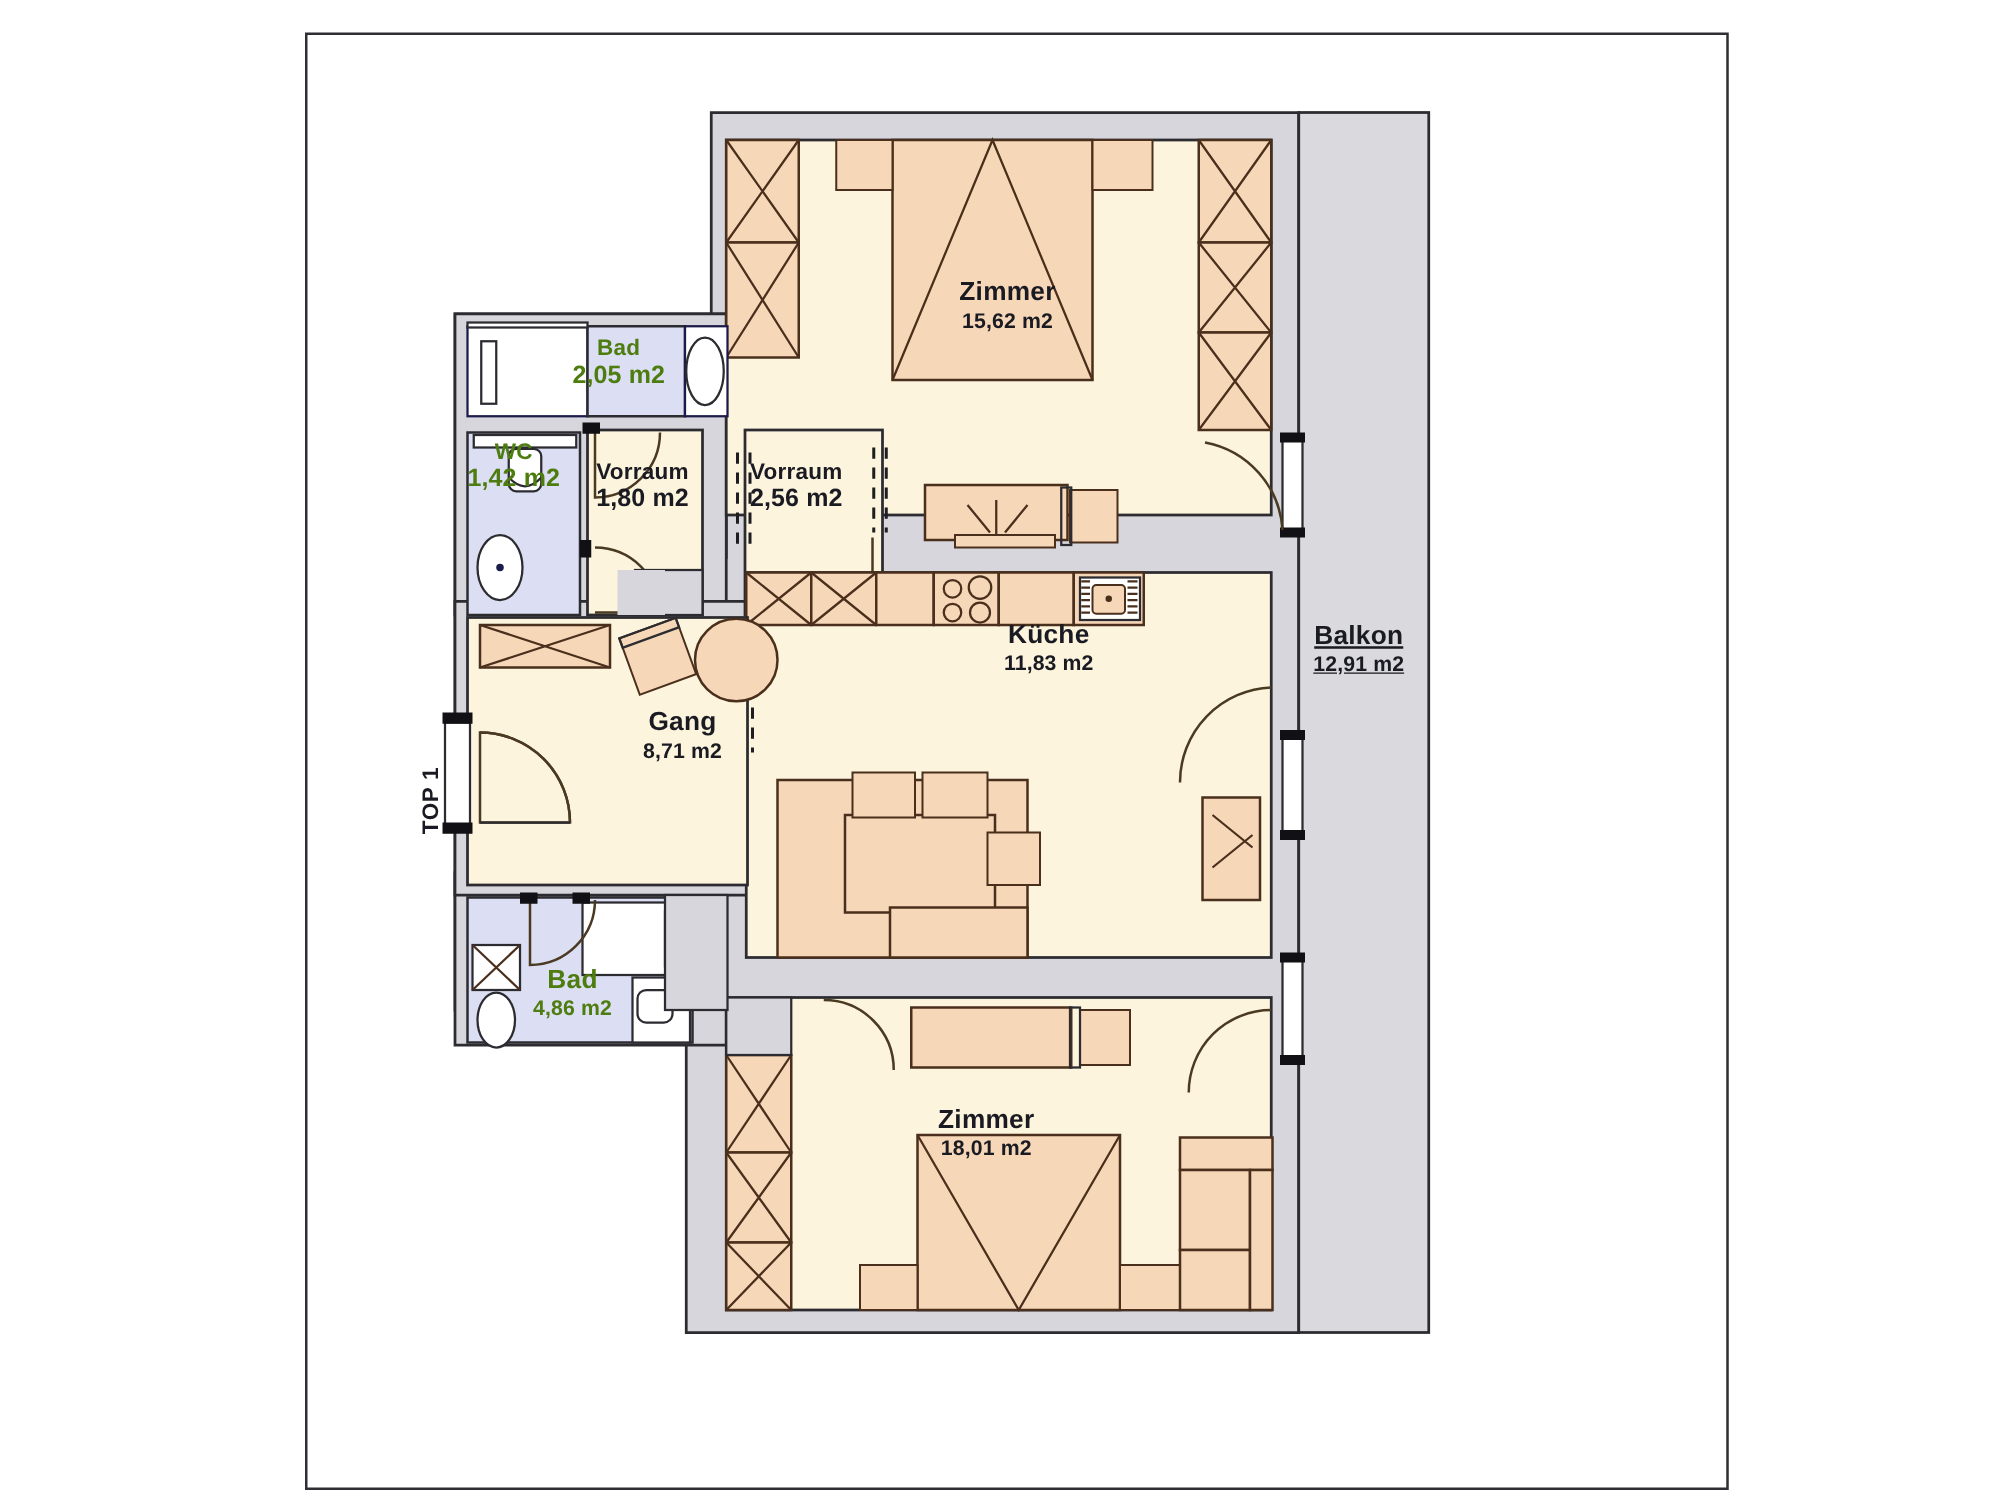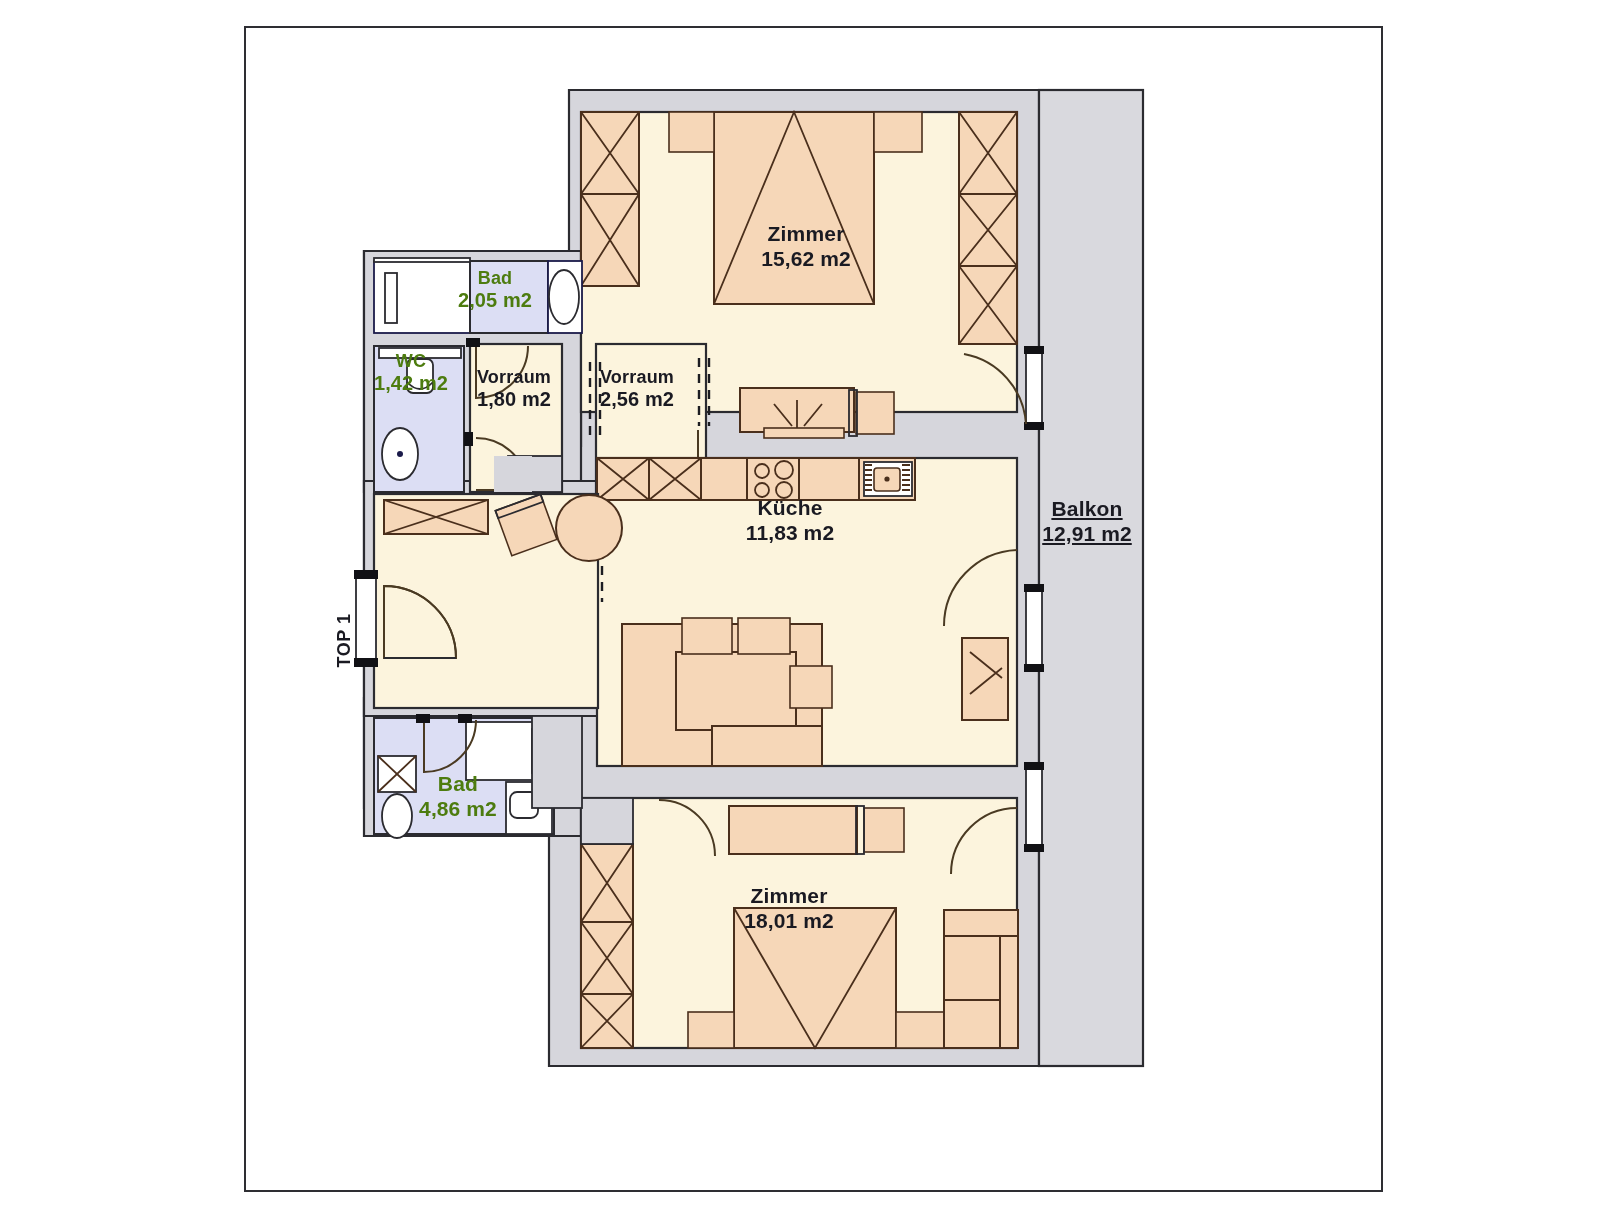--- a/index.html
+++ b/index.html
@@ -35,21 +35,21 @@
     position: absolute;
     text-align: center;
     color: #1a1a22;
     font-family: "Liberation Sans", sans-serif;
     font-weight: bold;
     white-space: nowrap;
     line-height: 1.18;
     pointer-events: none;
   }
   .lbl .rm-name { display: block; font-size: 21px; font-weight: bold; letter-spacing: .2px; }
-  .lbl .rm-area { display: block; font-size: 21px; font-weight: bold; letter-spacing: .1px; }
+  .lbl .rm-area { display: block; font-size: 17px; font-weight: bold; letter-spacing: .1px; }
   .lbl.sm .rm-name { font-size: 18px; }
   .lbl.sm .rm-area { font-size: 20px; }
   .lbl.blue { color: #4d7c0f; }
   #top-tag {
     position: absolute;
     left: 332px;
     top: 592px;
     width: 26px;
     height: 96px;
     display: flex;
@@ -304,25 +304,29 @@
   <div class="lbl sm" style="left:442px; top:367px; width:144px;">
     <span class="rm-name">Vorraum</span>
     <span class="rm-area">1,80 m2</span>
   </div>
 
   <div class="lbl sm" style="left:565px; top:367px; width:144px;">
     <span class="rm-name">Vorraum</span>
     <span class="rm-area">2,56 m2</span>
   </div>
 
-  <div class="lbl md" style="left:690px; top:496px; width:200px;">
+  <div class="lbl md" style="left:739px; top:496px; width:200px;">
     <span class="rm-name">Küche</span>
     <span class="rm-area">11,83 m2</span>
   </div>
 
+  <div class="lbl md" style="left:446px; top:566px; width:200px;">
+    <span class="rm-name">Gang</span>
+    <span class="rm-area">8,71 m2</span>
+  </div>
 
   <div class="lbl md" style="left:987px; top:497px; width:200px;text-decoration:underline;">
     <span class="rm-name">Balkon</span>
     <span class="rm-area">12,91 m2</span>
   </div>
 
   <div class="lbl md blue" style="left:378px; top:772px; width:160px;">
     <span class="rm-name">Bad</span>
     <span class="rm-area">4,86 m2</span>
   </div>

